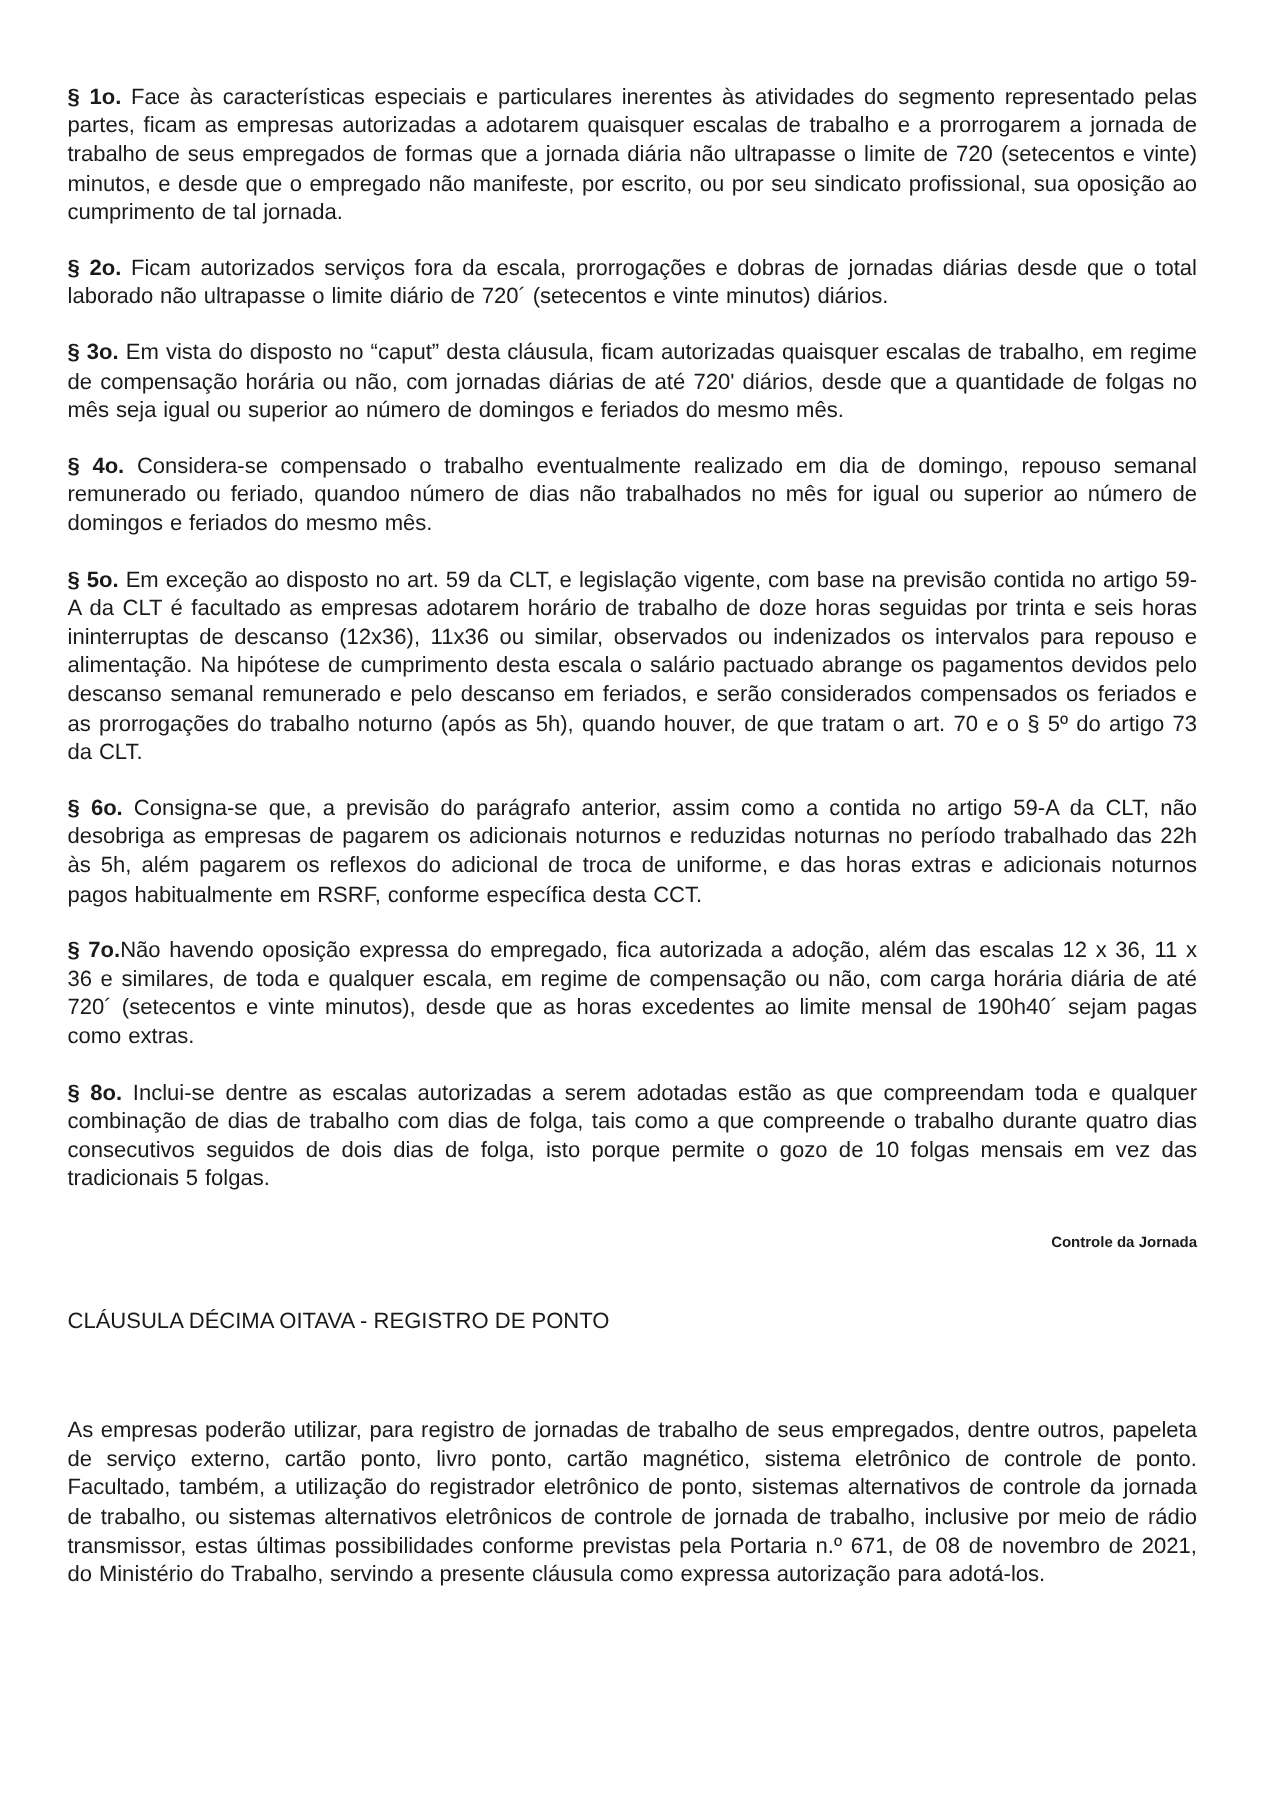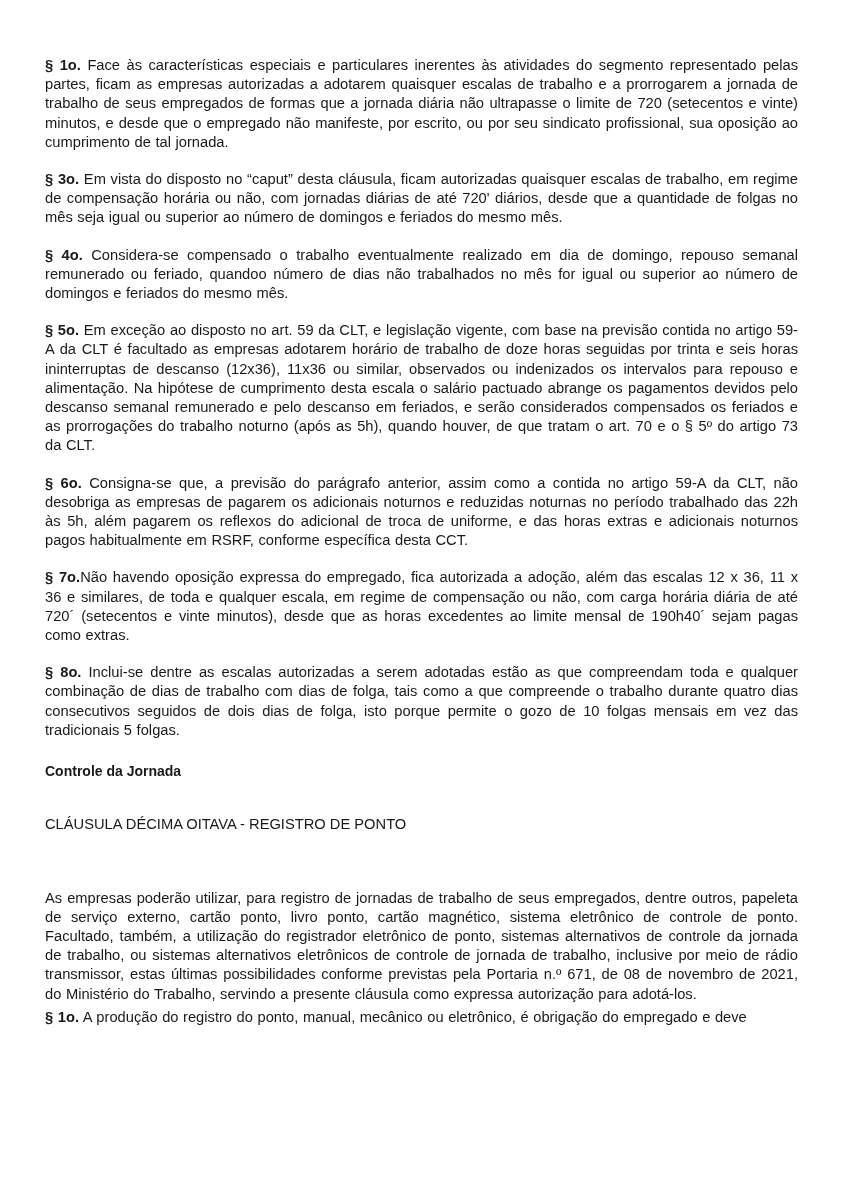--- a/index.html
+++ b/index.html
@@ -25,24 +25,24 @@
     font-size: 14.7px;
     line-height: 19.2px;
     text-align: justify;
     margin: 0 0 18px 0;
     word-spacing: 0.5px;
   }
   .para b {
     font-weight: bold;
   }
   .section-heading {
-    font-size: 14px;
+    font-size: 10px;
     line-height: 19.2px;
     font-weight: bold;
-    text-align: left;
+    text-align: right;
     margin: 22px 0 0 0;
   }
   .clause-heading {
     font-size: 14.7px;
     line-height: 19.2px;
     font-weight: normal;
     text-align: left;
     margin: 34px 0 0 0;
   }
   .intro {
@@ -54,34 +54,34 @@
     text-align: left;
   }
 </style>
 </head>
 <body>
 
 <div class="page">
 
   <p class="para"><b>§ 1o.</b><span> Face às características especiais e particulares inerentes às atividades do segmento representado pelas partes, ficam as empresas autorizadas a adotarem quaisquer escalas de trabalho e a prorrogarem a jornada de trabalho de seus empregados de formas que a jornada diária não ultrapasse o limite de 720 (setecentos e vinte) minutos, e desde que o empregado não manifeste, por escrito, ou por seu sindicato profissional, sua oposição ao cumprimento de tal jornada.</span></p>
 
+  <p class="para"><b>§ 2o.</b><span> Ficam autorizados serviços fora da escala, prorrogações e dobras de jornadas diárias desde que o total laborado não ultrapasse o limite diário de 720´ (setecentos e vinte minutos) diários.</span></p>
 
   <p class="para"><b>§ 3o.</b><span> Em vista do disposto no “caput” desta cláusula, ficam autorizadas quaisquer escalas de trabalho, em regime de compensação horária ou não, com jornadas diárias de até 720' diários, desde que a quantidade de folgas no mês seja igual ou superior ao número de domingos e feriados do mesmo mês.</span></p>
 
   <p class="para"><b>§ 4o.</b><span> Considera-se compensado o trabalho eventualmente realizado em dia de domingo, repouso semanal remunerado ou feriado, quandoo número de dias não trabalhados no mês for igual ou superior ao número de domingos e feriados do mesmo mês.</span></p>
 
   <p class="para"><b>§ 5o.</b><span> Em exceção ao disposto no art. 59 da CLT, e legislação vigente, com base na previsão contida no artigo 59-A da CLT é facultado as empresas adotarem horário de trabalho de doze horas seguidas por trinta e seis horas ininterruptas de descanso (12x36), 11x36 ou similar, observados ou indenizados os intervalos para repouso e alimentação. Na hipótese de cumprimento desta escala o salário pactuado abrange os pagamentos devidos pelo descanso semanal remunerado e pelo descanso em feriados, e serão considerados compensados os feriados e as prorrogações do trabalho noturno (após as 5h), quando houver, de que tratam o art. 70 e o § 5º do artigo 73 da CLT.</span></p>
 
   <p class="para"><b>§ 6o.</b><span> Consigna-se que, a previsão do parágrafo anterior, assim como a contida no artigo 59-A da CLT, não desobriga as empresas de pagarem os adicionais noturnos e reduzidas noturnas no período trabalhado das 22h às 5h, além pagarem os reflexos do adicional de troca de uniforme, e das horas extras e adicionais noturnos pagos habitualmente em RSRF, conforme específica desta CCT.</span></p>
 
   <p class="para"><b>§ 7o.</b><span>Não havendo oposição expressa do empregado, fica autorizada a adoção, além das escalas 12 x 36, 11 x 36 e similares, de toda e qualquer escala, em regime de compensação ou não, com carga horária diária de até 720´ (setecentos e vinte minutos), desde que as horas excedentes ao limite mensal de 190h40´ sejam pagas como extras.</span></p>
 
   <p class="para"><b>§ 8o.</b><span> Inclui-se dentre as escalas autorizadas a serem adotadas estão as que compreendam toda e qualquer combinação de dias de trabalho com dias de folga, tais como a que compreende o trabalho durante quatro dias consecutivos seguidos de dois dias de folga, isto porque permite o gozo de 10 folgas mensais em vez das tradicionais 5 folgas.</span></p>
 
   <p class="section-heading">Controle da Jornada</p>
 
   <p class="clause-heading">CLÁUSULA DÉCIMA OITAVA - REGISTRO DE PONTO</p>
 
   <p class="para intro">As empresas poderão utilizar, para registro de jornadas de trabalho de seus empregados, dentre outros, papeleta de serviço externo, cartão ponto, livro ponto, cartão magnético, sistema eletrônico de controle de ponto. Facultado, também, a utilização do registrador eletrônico de ponto, sistemas alternativos de controle da jornada de trabalho, ou sistemas alternativos eletrônicos de controle de jornada de trabalho, inclusive por meio de rádio transmissor, estas últimas possibilidades conforme previstas pela Portaria n.º 671, de 08 de novembro de 2021, do Ministério do Trabalho, servindo a presente cláusula como expressa autorização para adotá-los.</p>
 
-  <p class="para final"><b>§ 1o.</b><span> A produção do registro do ponto, manual, mecânico ou eletrônico, é obrigação do empregado e deve</span></p>
 
 </div>
 
 </body></html>

